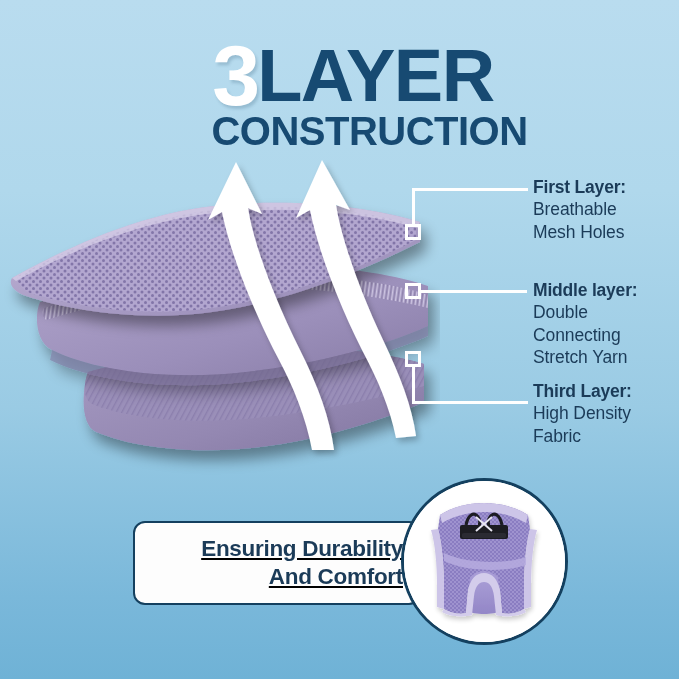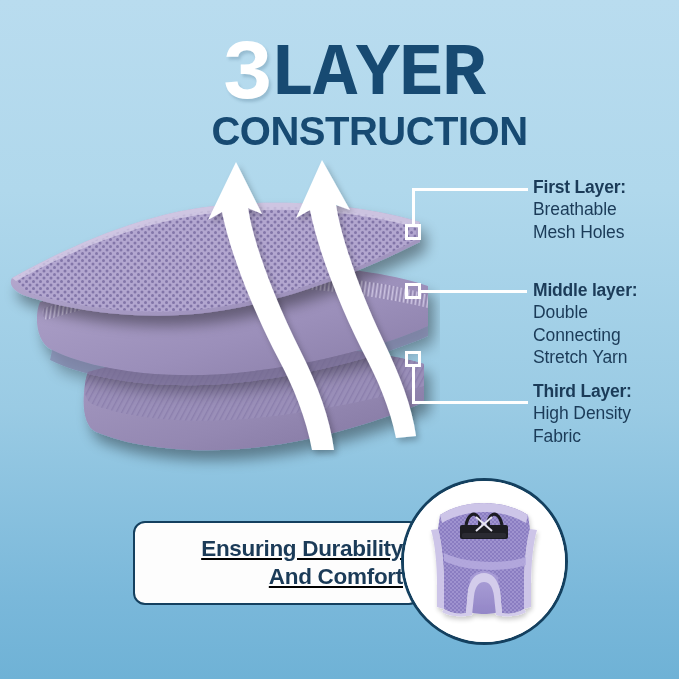--- a/index.html
+++ b/index.html
@@ -20,21 +20,20 @@
   #title-block{
     position:absolute;left:0;top:36px;width:679px;
     text-align:center;
     pointer-events:none;
   }
   .title-row1{
     display:block;
     white-space:nowrap;
     line-height:0.92;
     padding-left:27px;
-    font-family:Liberation Mono, monospace;
   }
   .t-three{
     font-size:86px;
     font-weight:bold;
     color:#ffffff;
     letter-spacing:-3px;
     text-shadow:2px 3px 3px rgba(40,80,110,0.22);
     vertical-align:-4px;
   }
   .t-layer{

